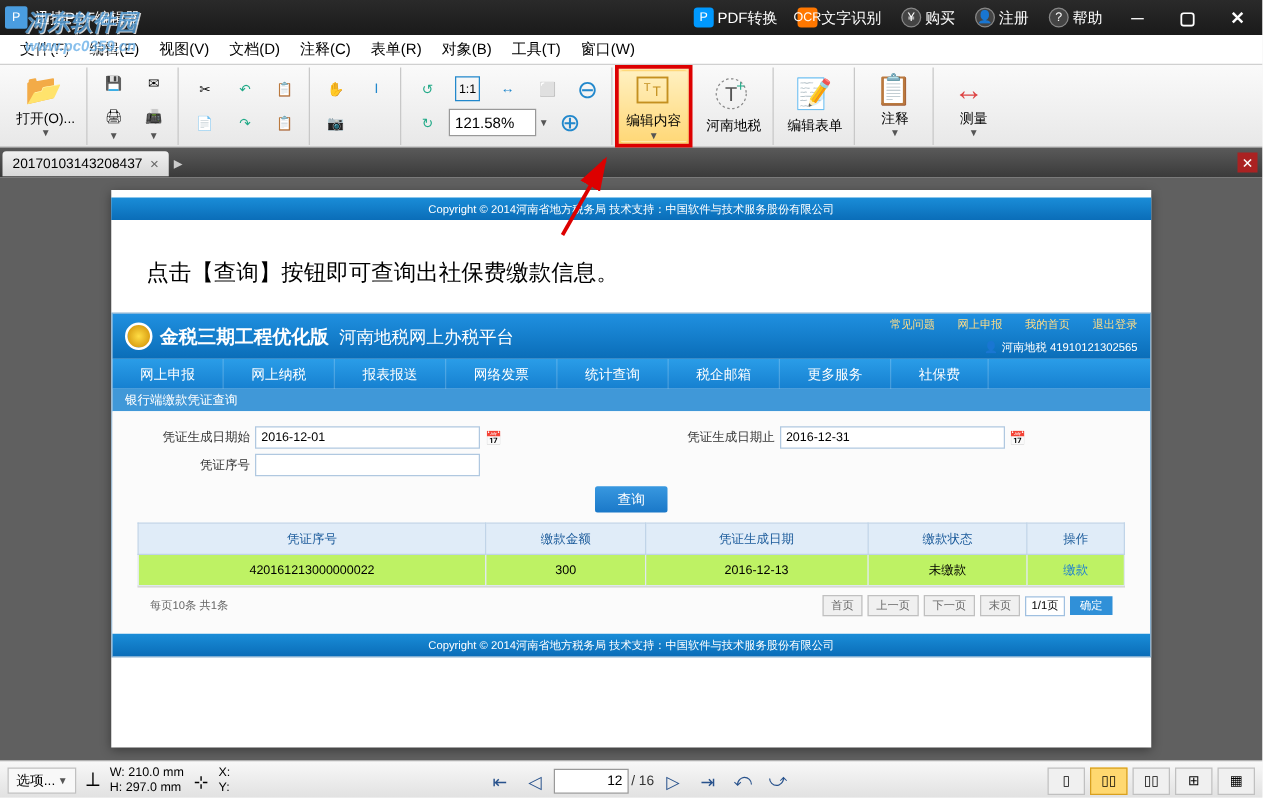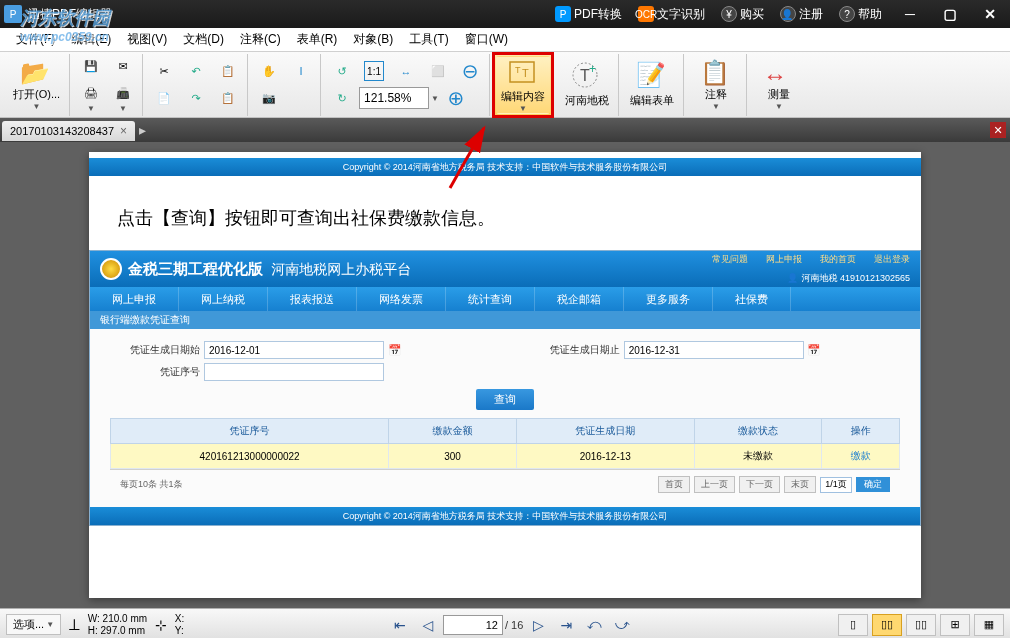--- a/index.html
+++ b/index.html
@@ -65,21 +65,21 @@
     .tax-nav-item { padding: 1px 22px; color: #fff; font-size: 11px; display: flex; align-items: center; cursor: pointer; border-right: 1px solid rgba(255,255,255,0.2); }
     .tax-section { height: 18px; background: #4098d8; color: #fff; font-size: 10px; padding: 0 10px; display: flex; align-items: center; }
     .tax-form { padding: 8px 20px; background: #fbfbfb; }
     .tax-form-row { display: flex; align-items: center; margin: 4px 0; font-size: 10px; gap: 4px; }
     .tax-form-label { width: 90px; text-align: right; color: #333; }
     .tax-input { width: 180px; height: 18px; border: 1px solid #b0c8e0; background: #fff; font-size: 10px; padding: 0 4px; }
     .tax-form-spacer { width: 120px; }
     .tax-query-btn { background: linear-gradient(#3898e0, #1a78c8); color: #fff; border: none; padding: 3px 18px; font-size: 11px; cursor: pointer; border-radius: 2px; margin: 8px auto; display: block; }
     .tax-table { width: 100%; font-size: 10px; border-collapse: collapse; }
     .tax-table th { background: #e0ecf8; color: #1a5a9a; padding: 5px; border: 1px solid #c0d4e8; font-weight: normal; }
-    .tax-table td { padding: 5px; border: 1px solid #e0e8f0; text-align: center; background: #fef9c3; }
+    .tax-table td { padding: 5px; border: 1px solid #e0e8f0; text-align: center; background: #bef264; }
     .tax-table .link { color: #2080d0; cursor: pointer; }
     .tax-footer { padding: 6px 10px; font-size: 9px; color: #666; display: flex; justify-content: space-between; align-items: center; border-top: 1px solid #d0d0d0; }
     .page-mini { display: flex; gap: 4px; align-items: center; }
     .page-mini-btn { padding: 1px 6px; border: 1px solid #c0c0c0; background: #f0f0f0; cursor: pointer; font-size: 9px; }
     .page-mini-input { width: 32px; height: 16px; border: 1px solid #a0c0e0; font-size: 9px; text-align: center; }
     .page-mini-confirm { background: #3090d8; color: #fff; border: none; padding: 1px 8px; cursor: pointer; font-size: 9px; }
     .page-footer-bar { height: 18px; background: linear-gradient(#1a8dd8, #0a6db8); color: #fff; font-size: 9px; display: flex; align-items: center; justify-content: center; }
     
     
     .red-arrow { position: absolute; top: 88px; left: 440px; z-index: 90; pointer-events: none; }

